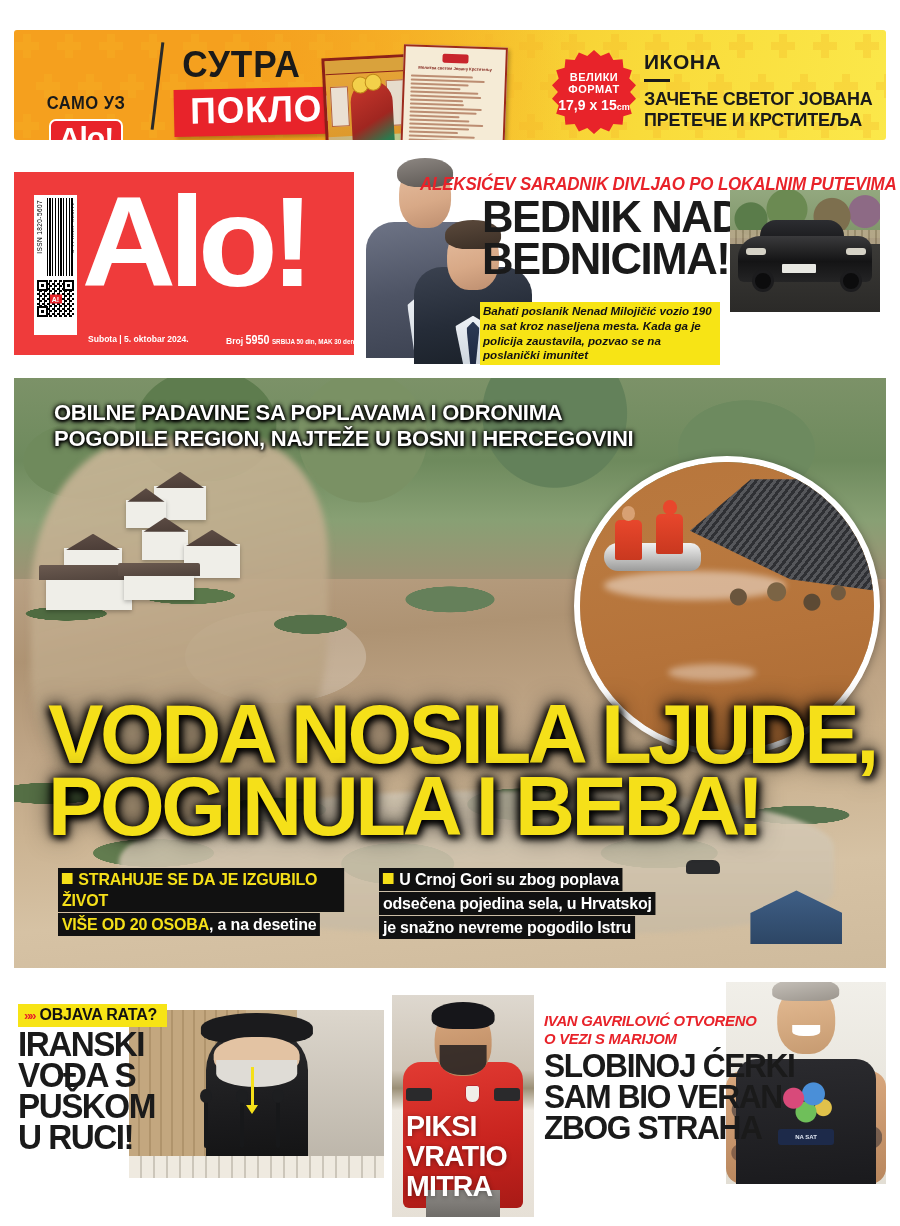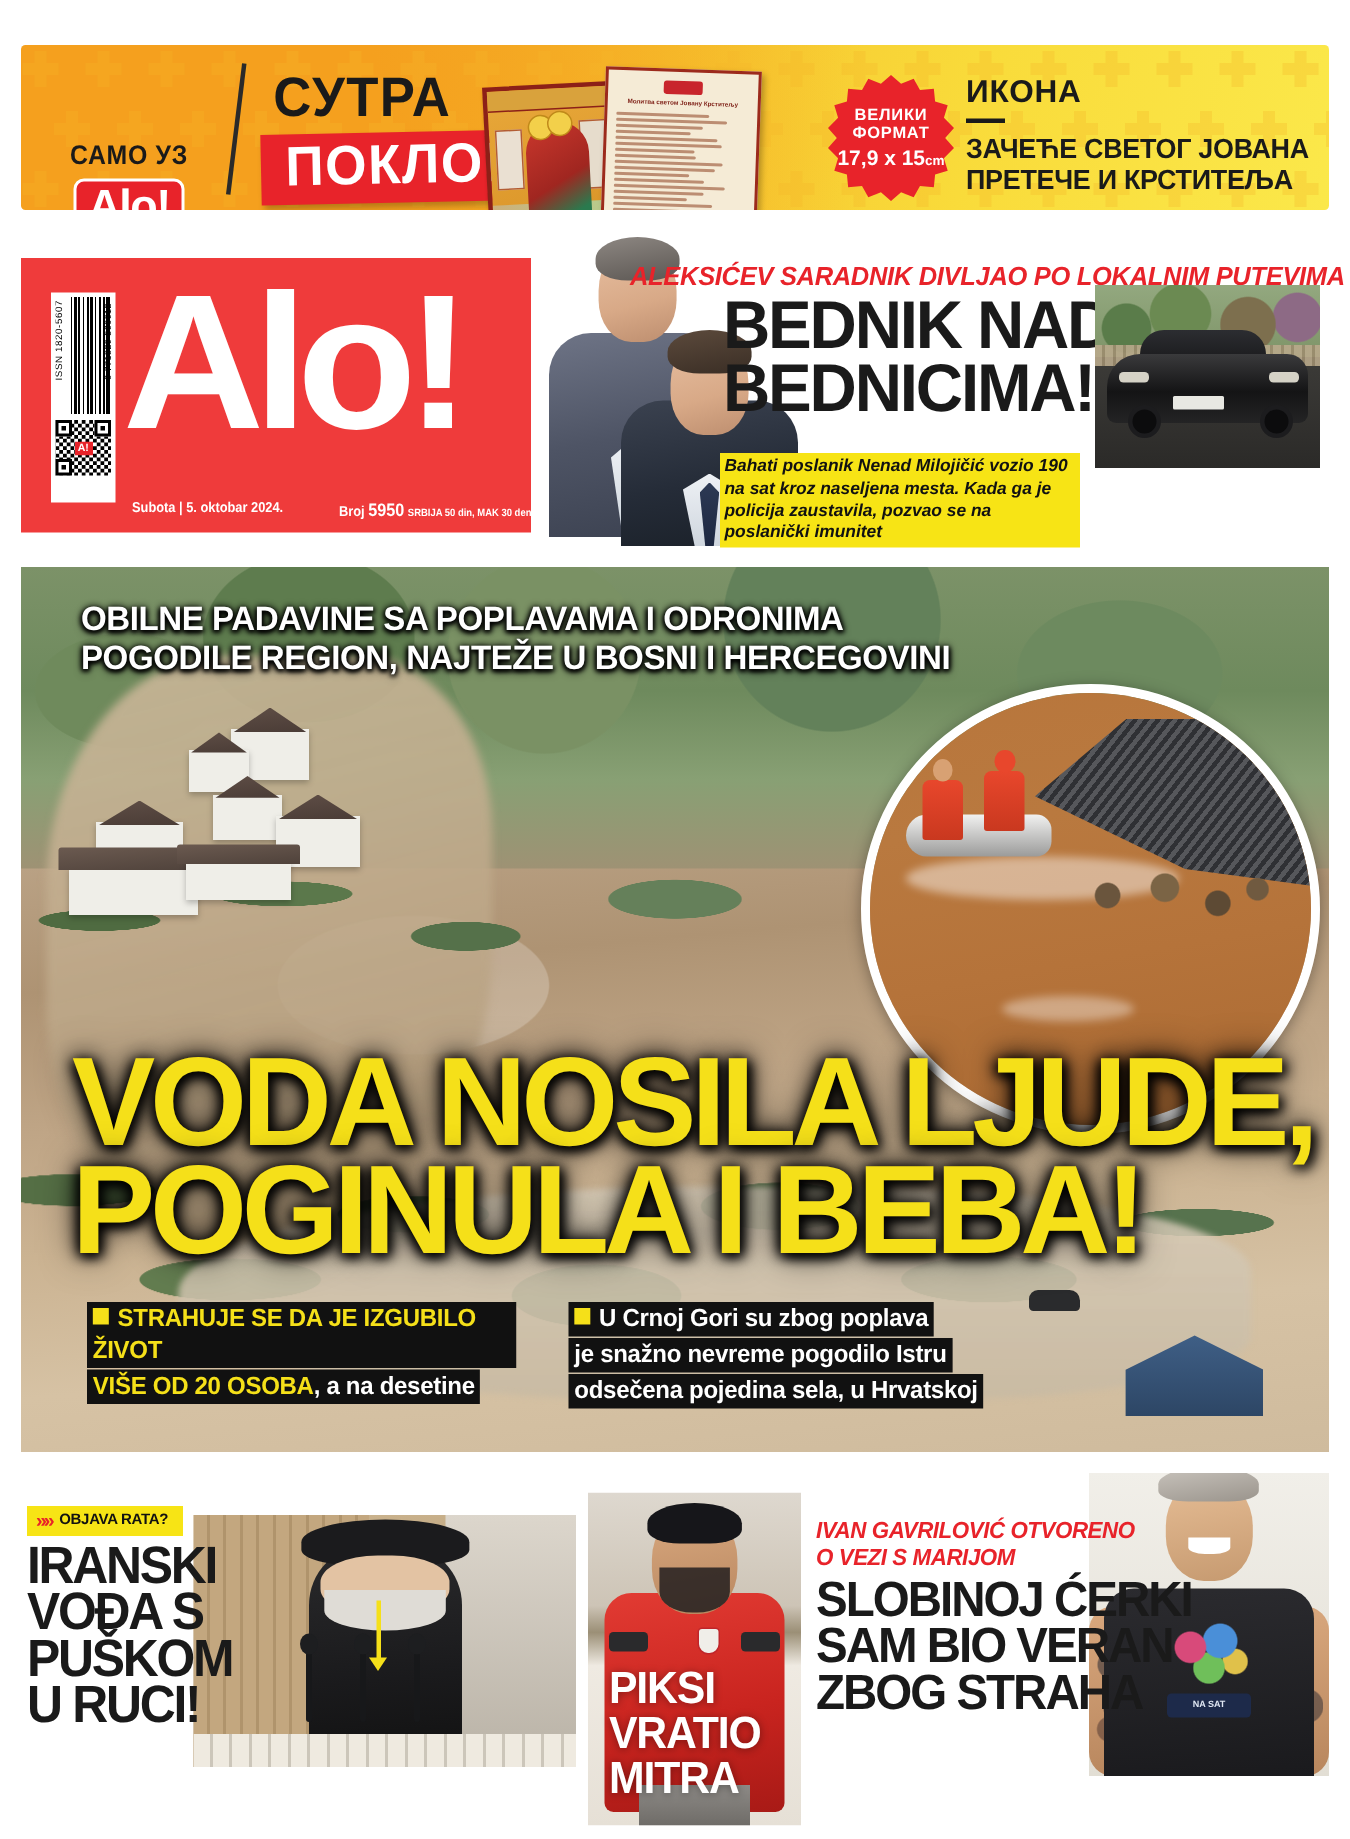--- a/index.html
+++ b/index.html
@@ -509,21 +509,21 @@
   .bottom-row { position: absolute; left: 14px; top: 994px; width: 872px; height: 190px; }
 
   
   .iran-block { position: absolute; left: 0; top: 0; width: 370px; height: 190px; }
   .objava-badge {
     position: absolute; left: 4px; top: 10px;
     background: #f7e415; padding: 2px 10px 3px 6px;
     display: inline-flex; align-items: center; gap: 5px;
   }
   .arrows { color: #e8232a; font-size: 13px; font-weight: 900; letter-spacing: -2px; }
-  .objava-text { font-size: 10px; font-weight: 900; color: #111; letter-spacing: -.2px; }
+  .objava-text { font-size: 16px; font-weight: 900; color: #111; letter-spacing: -.2px; }
   .iran-head {
     position: absolute; left: 4px; top: 34px;
     font-size: 35px; font-weight: 900; color: #1a1a1a;
     line-height: .89; letter-spacing: -1.6px; transform: scaleX(.95);
     transform-origin: left; z-index: 3;
   }
   .iran-photo {
     position: absolute; left: 115px; top: 16px; width: 255px; height: 168px;
     background: linear-gradient(170deg,#cfb893 0%,#b99f79 40%,#9e8662 100%);
     overflow: hidden;
@@ -1022,22 +1022,22 @@
     <div>POGINULA I BEBA!</div>
   </div>
 
   <div class="flood-bullets">
     <div class="fb-col">
       <div><span class="fb-line hl"><span class="fb-sq"></span><span>STRAHUJE SE DA JE IZGUBILO ŽIVOT</span></span></div>
       <div><span class="fb-line"><span style="color:#f5e019">VIŠE OD 20 OSOBA</span><span>, a na desetine</span></span></div>
     </div>
     <div class="fb-col">
       <div><span class="fb-line norm"><span class="fb-sq"></span><span>U Crnoj Gori su zbog poplava</span></span></div>
+      <div><span class="fb-line norm">odsečena pojedina sela, u Hrvatskoj</span></div>
       <div><span class="fb-line norm">je snažno nevreme pogodilo Istru</span></div>
-      <div><span class="fb-line norm">odsečena pojedina sela, u Hrvatskoj</span></div>
     </div>
   </div>
 </div>
 
 <div class="bottom-row">
 
   <div class="iran-block">
     <div class="iran-photo">
       <div class="ip-wall"></div>
       <div class="ip-wall2"></div>

